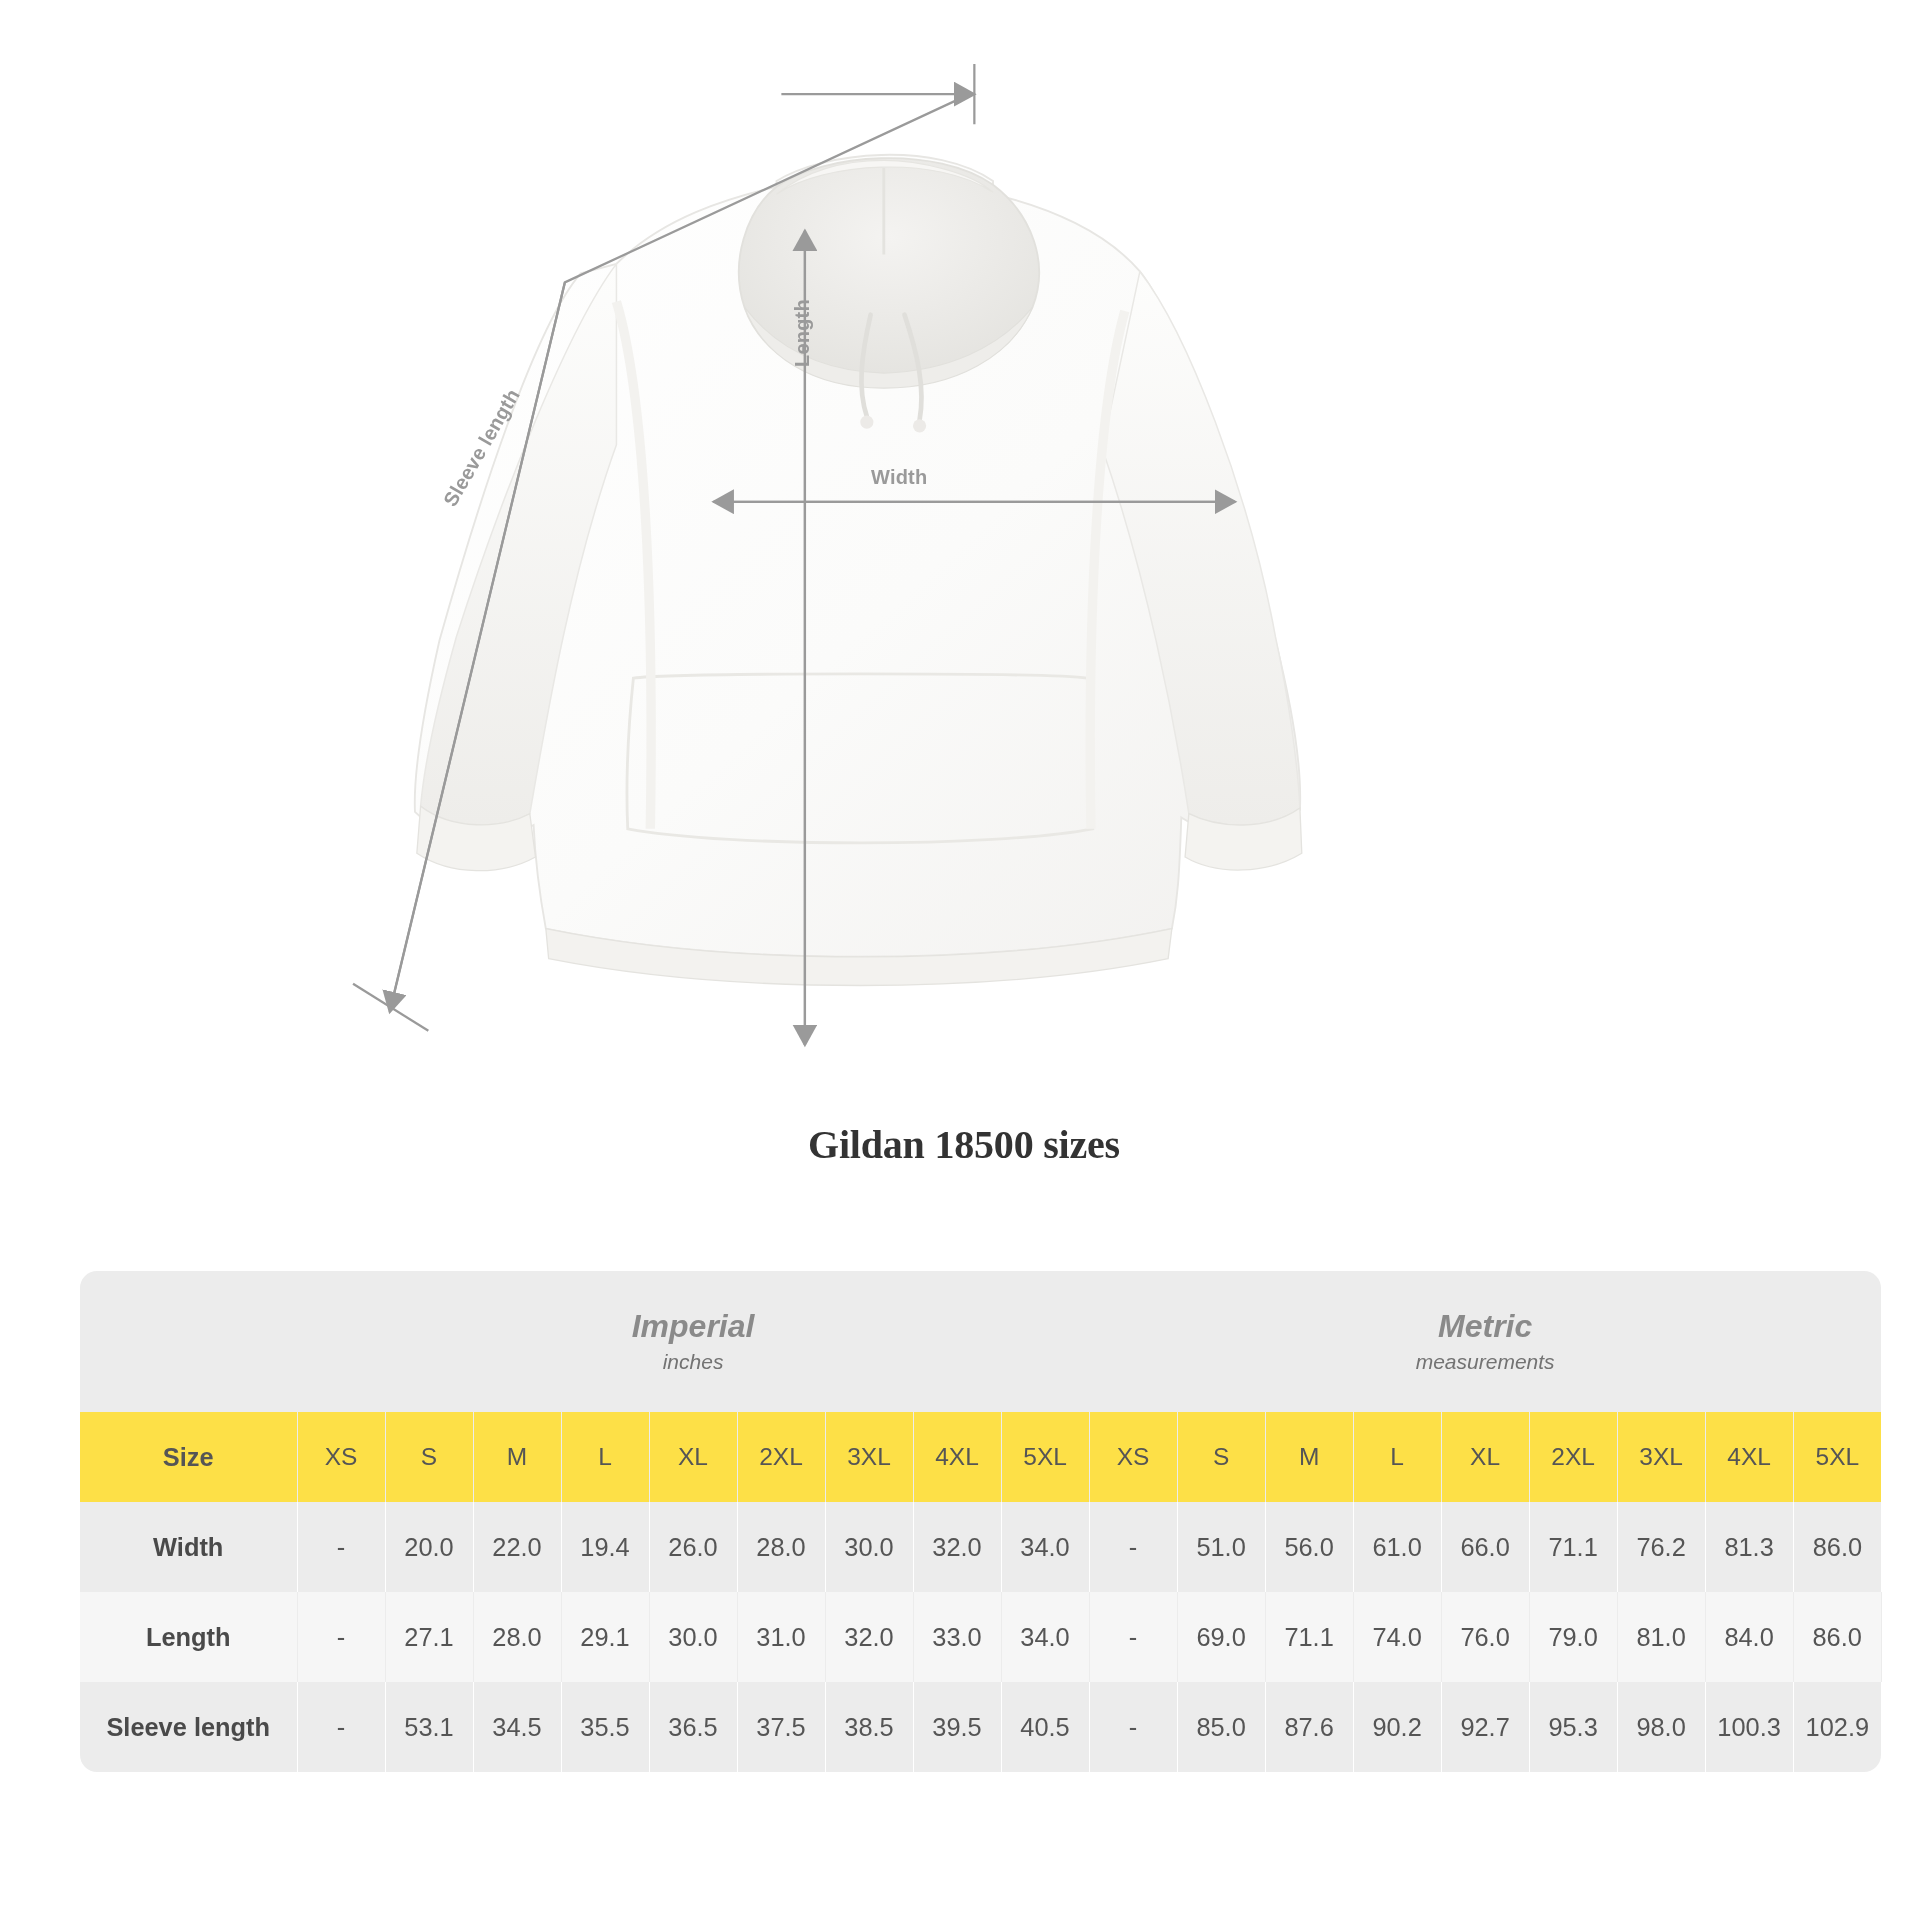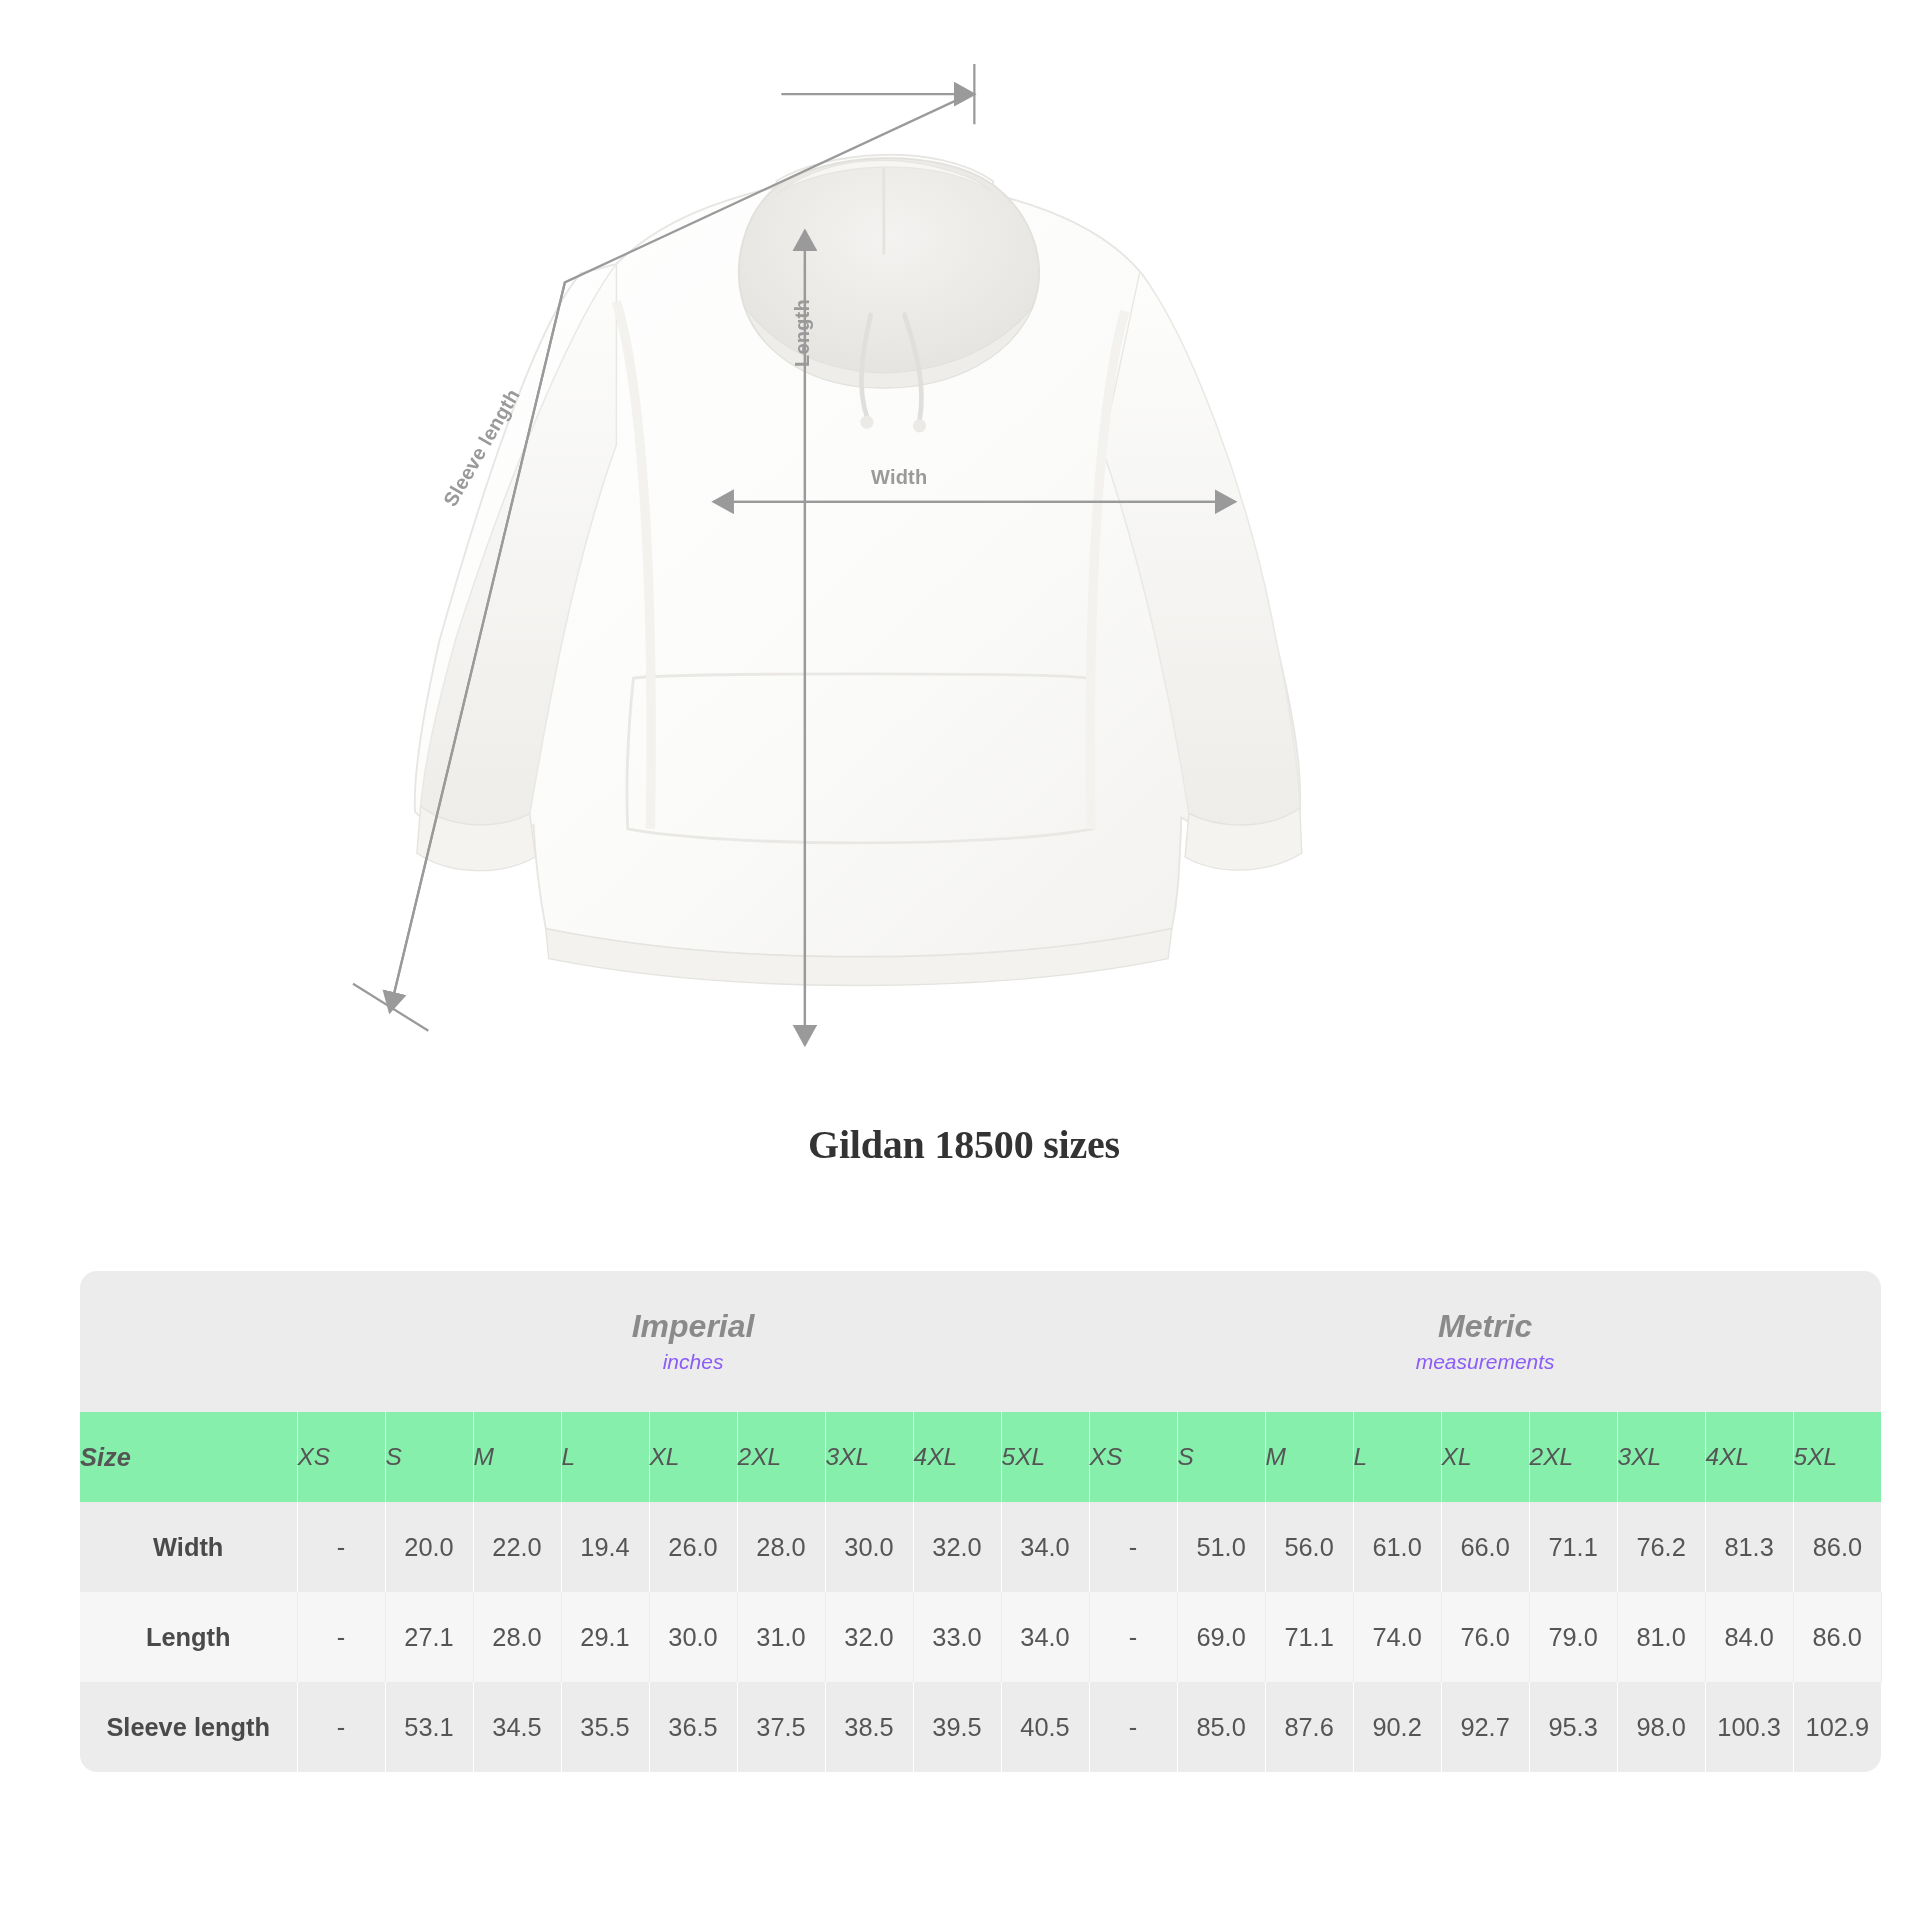--- a/index.html
+++ b/index.html
@@ -105,32 +105,31 @@
   .unit-name {
     font-size: 32px;
     font-style: italic;
     font-weight: bold;
     color: #8a8a8a;
     line-height: 1.1;
   }
   .unit-sub {
     font-size: 21px;
     font-style: italic;
-    color: #8b5cf6;
+    color: #737373;
     margin-top: 5.6px;
   }
   .size-row td {
     height: 90px;
-    background: #86efac;
-    text-align: left;
+    background: #fde047;
+    text-align: center;
     vertical-align: middle;
     font-size: 24.5px;
     color: #555555;
     border-right: 1.9px solid #ececec;
-    font-style: italic;
   }
   .size-row td:last-child { border-right: none; }
   .size-row td.rowhead {
     font-weight: bold;
     color: #555555;
     font-size: 25.4px;
   }
   .data-row td {
     height: 90px;
     text-align: center;

